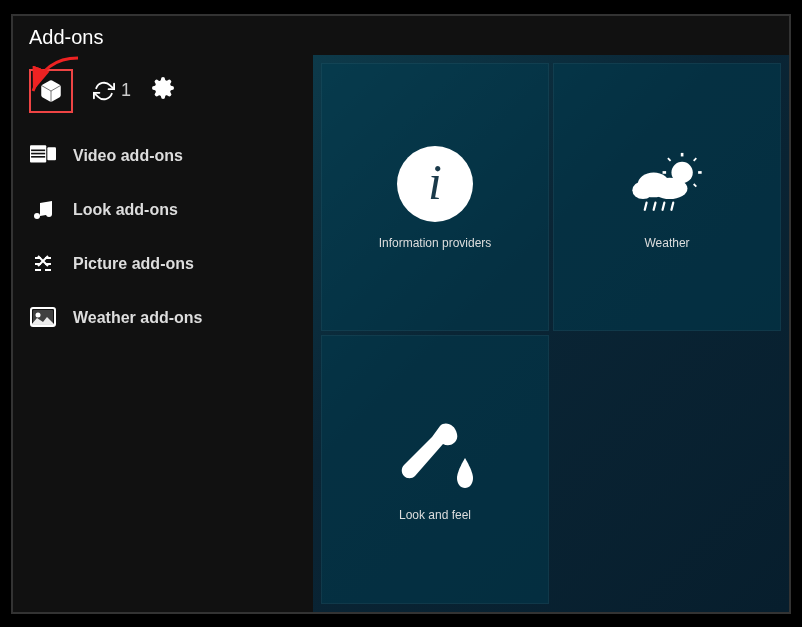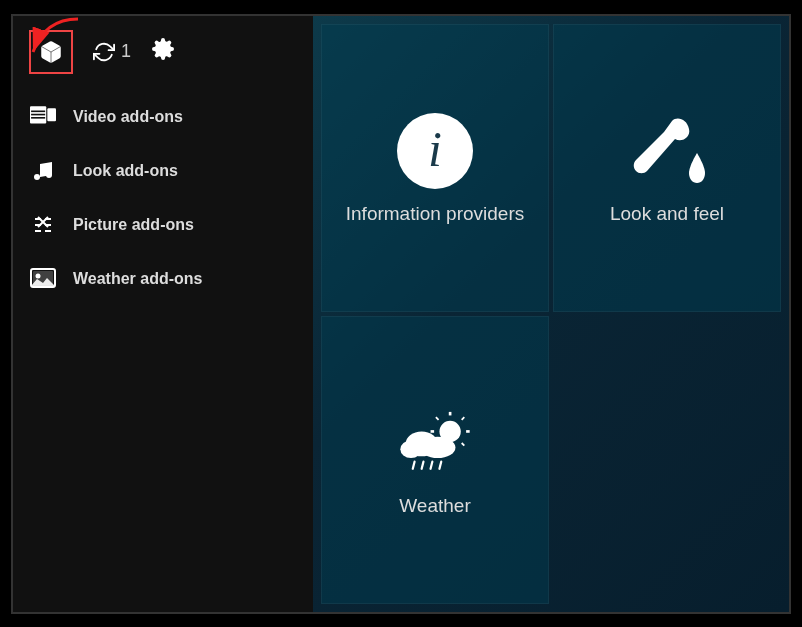--- a/index.html
+++ b/index.html
@@ -153,38 +153,41 @@
     .tile-icon {
       width: 80px;
       height: 80px;
       display: flex;
       align-items: center;
       justify-content: center;
     }
 
     .tile-label {
       color: #ddd;
-      font-size: 19px;
+      font-size: 12px;
       text-align: left;
     }
 
     
     svg {
       fill: white;
     }
 
     
     .highlighted {
       border: 2px solid #e44 !important;
     }
   </style>
 </head>
 <body>
 
 <div class="window">
+  <div class="title-bar">
+    <h1>Add-ons</h1>
+  </div>
 
   <div class="content">
 
     <div class="sidebar">
       <div class="toolbar">
 
         <svg class="arrow-annotation" width="70" height="55" viewBox="0 0 70 55" style="position:absolute;top:-10px;left:10px;pointer-events:none;">
           <defs>
             <marker id="arrowhead" markerWidth="8" markerHeight="6" refX="8" refY="3" orient="auto">
               <polygon points="0 0, 8 3, 0 6" fill="#e22"></polygon>
@@ -287,33 +290,20 @@
           <svg width="80" height="80" viewBox="0 0 80 80">
             <circle cx="40" cy="40" r="38" fill="white"></circle>
             <text x="40" y="55" text-anchor="middle" font-size="50" font-style="italic" font-family="Georgia,serif" fill="#1a3a4a">i</text>
           </svg>
         </div>
         <span class="tile-label">Information providers</span>
       </div>
 
       <div class="addon-tile">
         <div class="tile-icon">
-          <svg width="80" height="80" viewBox="0 0 80 80">
-
-            <path d="M45 10 C50 5 60 8 62 18 C64 26 55 32 48 28 L20 60 C17 63 12 63 9 60 C6 57 6 52 9 49 L37 21 Z" fill="white"></path>
-            <circle cx="14" cy="57" r="5" fill="white"></circle>
-
-            <path d="M70 42 C70 42 62 55 62 62 C62 68 65.5 72 70 72 C74.5 72 78 68 78 62 C78 55 70 42 70 42Z" fill="white"></path>
-          </svg>
-        </div>
-        <span class="tile-label">Look and feel</span>
-      </div>
-
-      <div class="addon-tile">
-        <div class="tile-icon">
           <svg width="90" height="70" viewBox="0 0 90 70">
 
             <circle cx="62" cy="22" r="12" fill="white"></circle>
             <line x1="62" y1="4" x2="62" y2="0" stroke="white" stroke-width="3"></line>
             <line x1="62" y1="40" x2="62" y2="44" stroke="white" stroke-width="3"></line>
             <line x1="44" y1="22" x2="40" y2="22" stroke="white" stroke-width="3"></line>
             <line x1="80" y1="22" x2="84" y2="22" stroke="white" stroke-width="3"></line>
             <line x1="49" y1="9" x2="46" y2="6" stroke="white" stroke-width="2"></line>
             <line x1="75" y1="35" x2="78" y2="38" stroke="white" stroke-width="2"></line>
             <line x1="75" y1="9" x2="78" y2="6" stroke="white" stroke-width="2"></line>
@@ -325,16 +315,29 @@
 
             <line x1="22" y1="56" x2="20" y2="64" stroke="white" stroke-width="2.5" stroke-linecap="round"></line>
             <line x1="32" y1="56" x2="30" y2="64" stroke="white" stroke-width="2.5" stroke-linecap="round"></line>
             <line x1="42" y1="56" x2="40" y2="64" stroke="white" stroke-width="2.5" stroke-linecap="round"></line>
             <line x1="52" y1="56" x2="50" y2="64" stroke="white" stroke-width="2.5" stroke-linecap="round"></line>
           </svg>
         </div>
         <span class="tile-label">Weather</span>
       </div>
 
+      <div class="addon-tile">
+        <div class="tile-icon">
+          <svg width="80" height="80" viewBox="0 0 80 80">
+
+            <path d="M45 10 C50 5 60 8 62 18 C64 26 55 32 48 28 L20 60 C17 63 12 63 9 60 C6 57 6 52 9 49 L37 21 Z" fill="white"></path>
+            <circle cx="14" cy="57" r="5" fill="white"></circle>
+
+            <path d="M70 42 C70 42 62 55 62 62 C62 68 65.5 72 70 72 C74.5 72 78 68 78 62 C78 55 70 42 70 42Z" fill="white"></path>
+          </svg>
+        </div>
+        <span class="tile-label">Look and feel</span>
+      </div>
+
 
     </div>
   </div>
 </div>
 
 </body></html>

